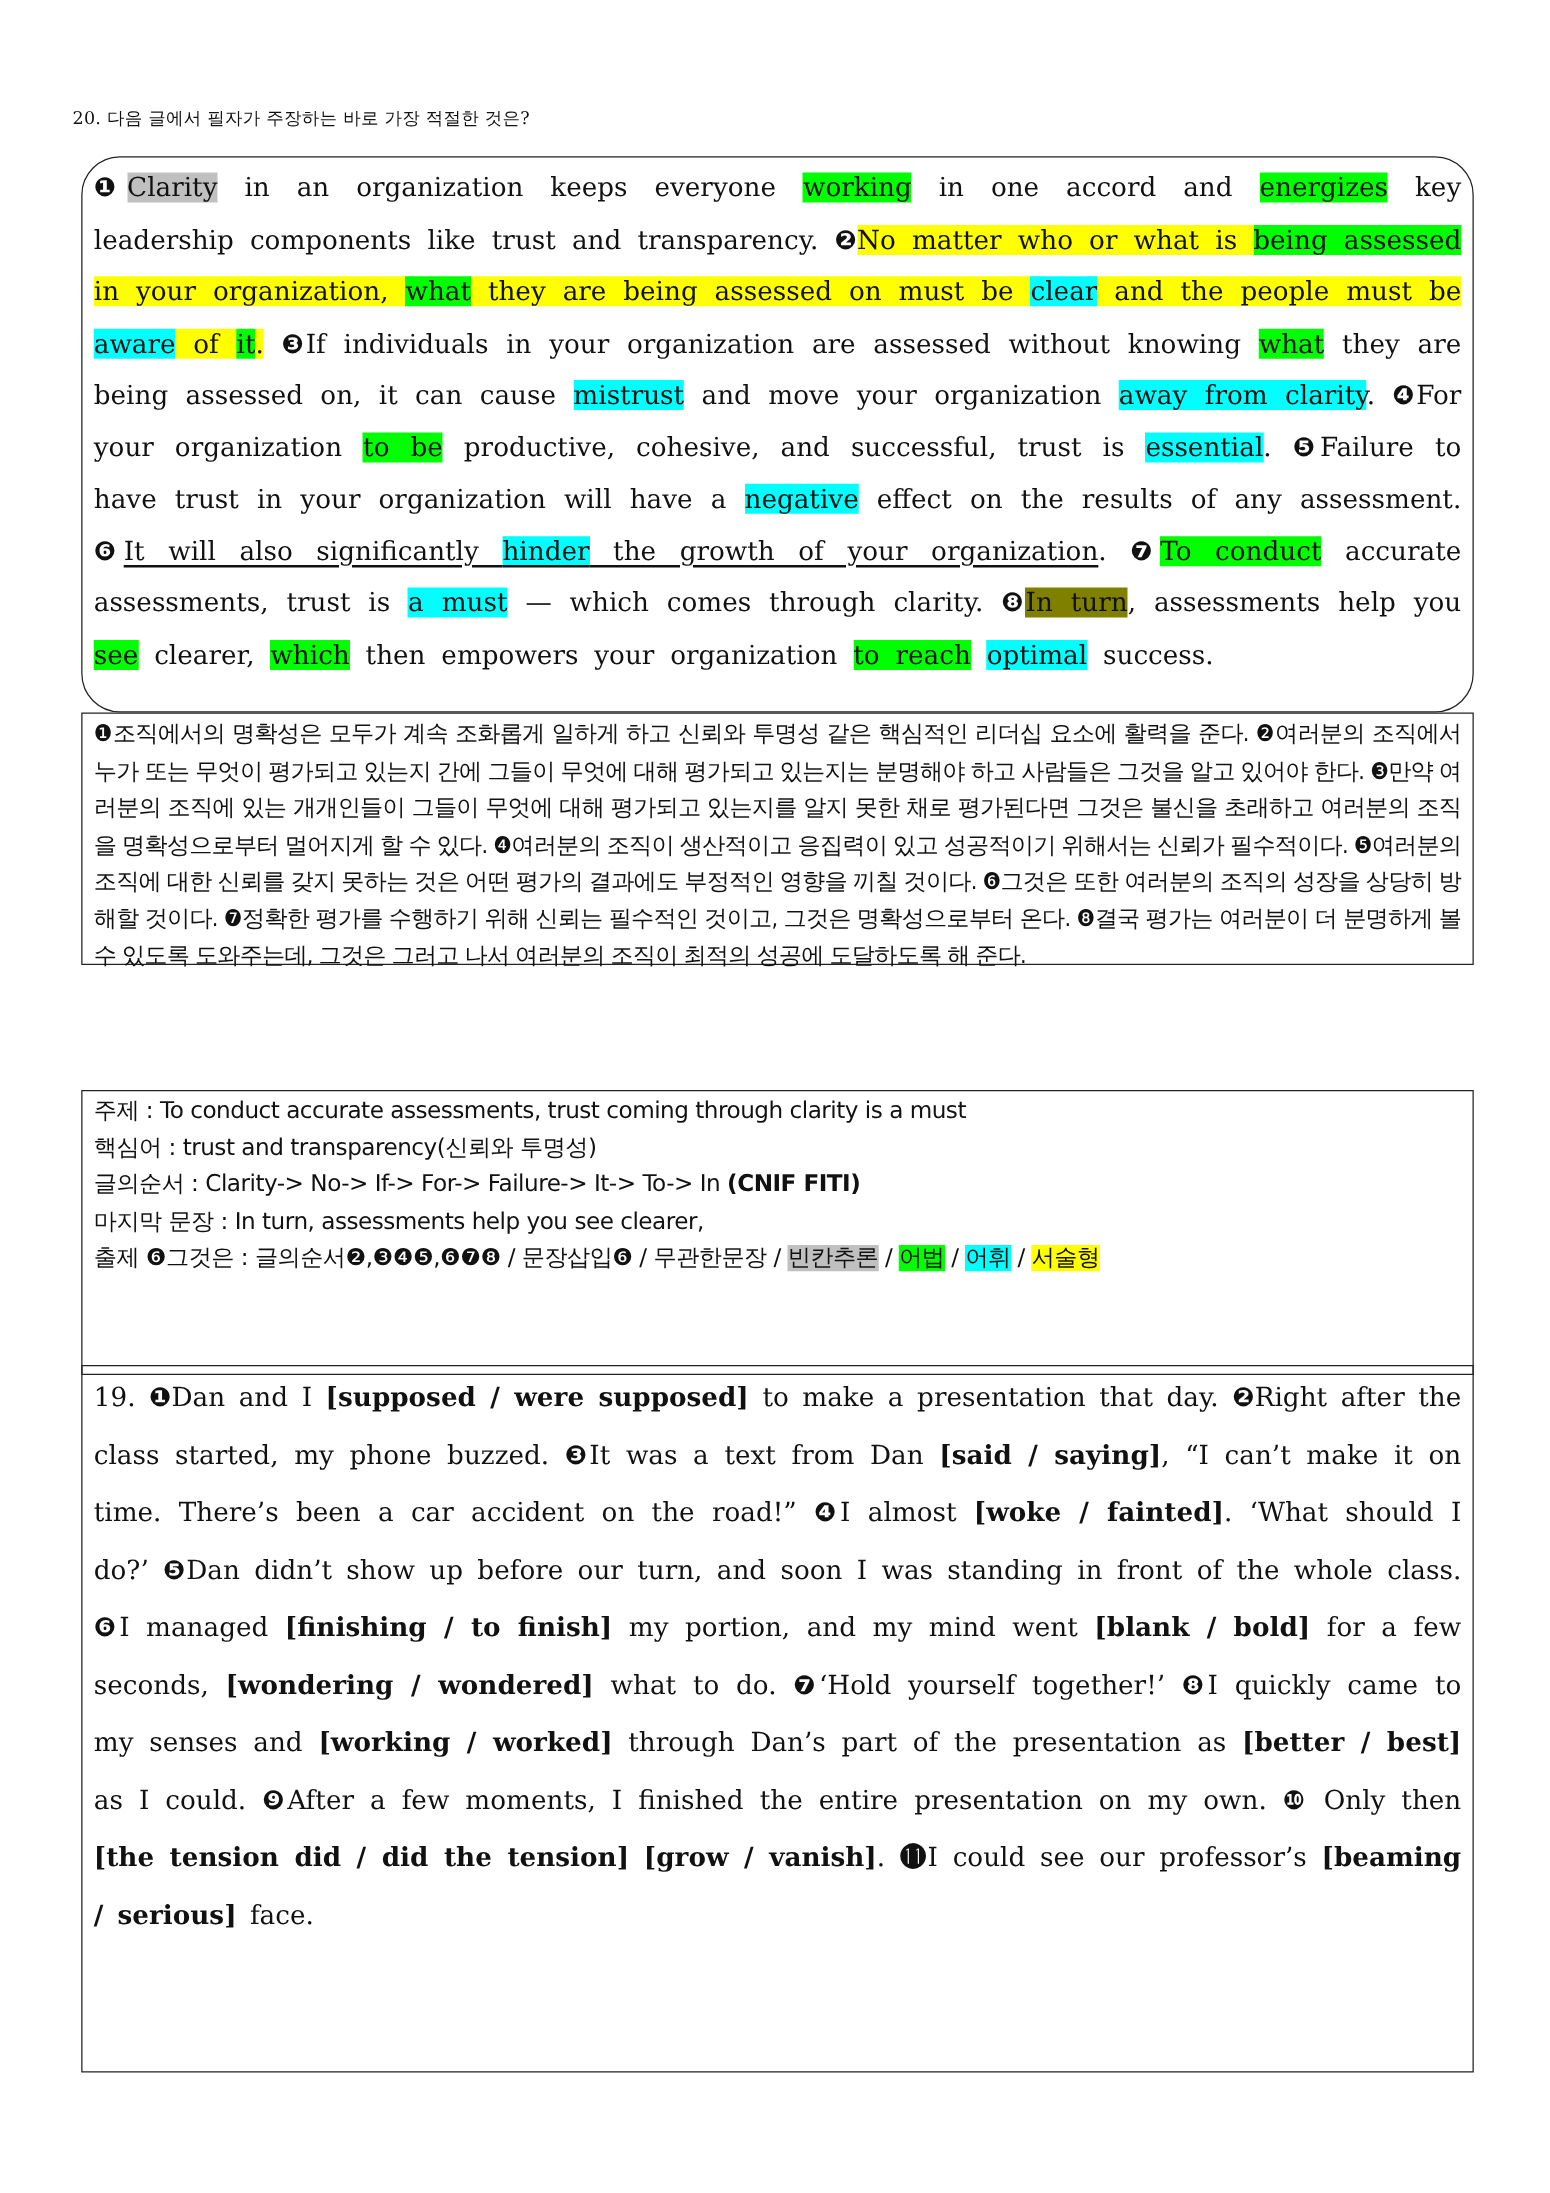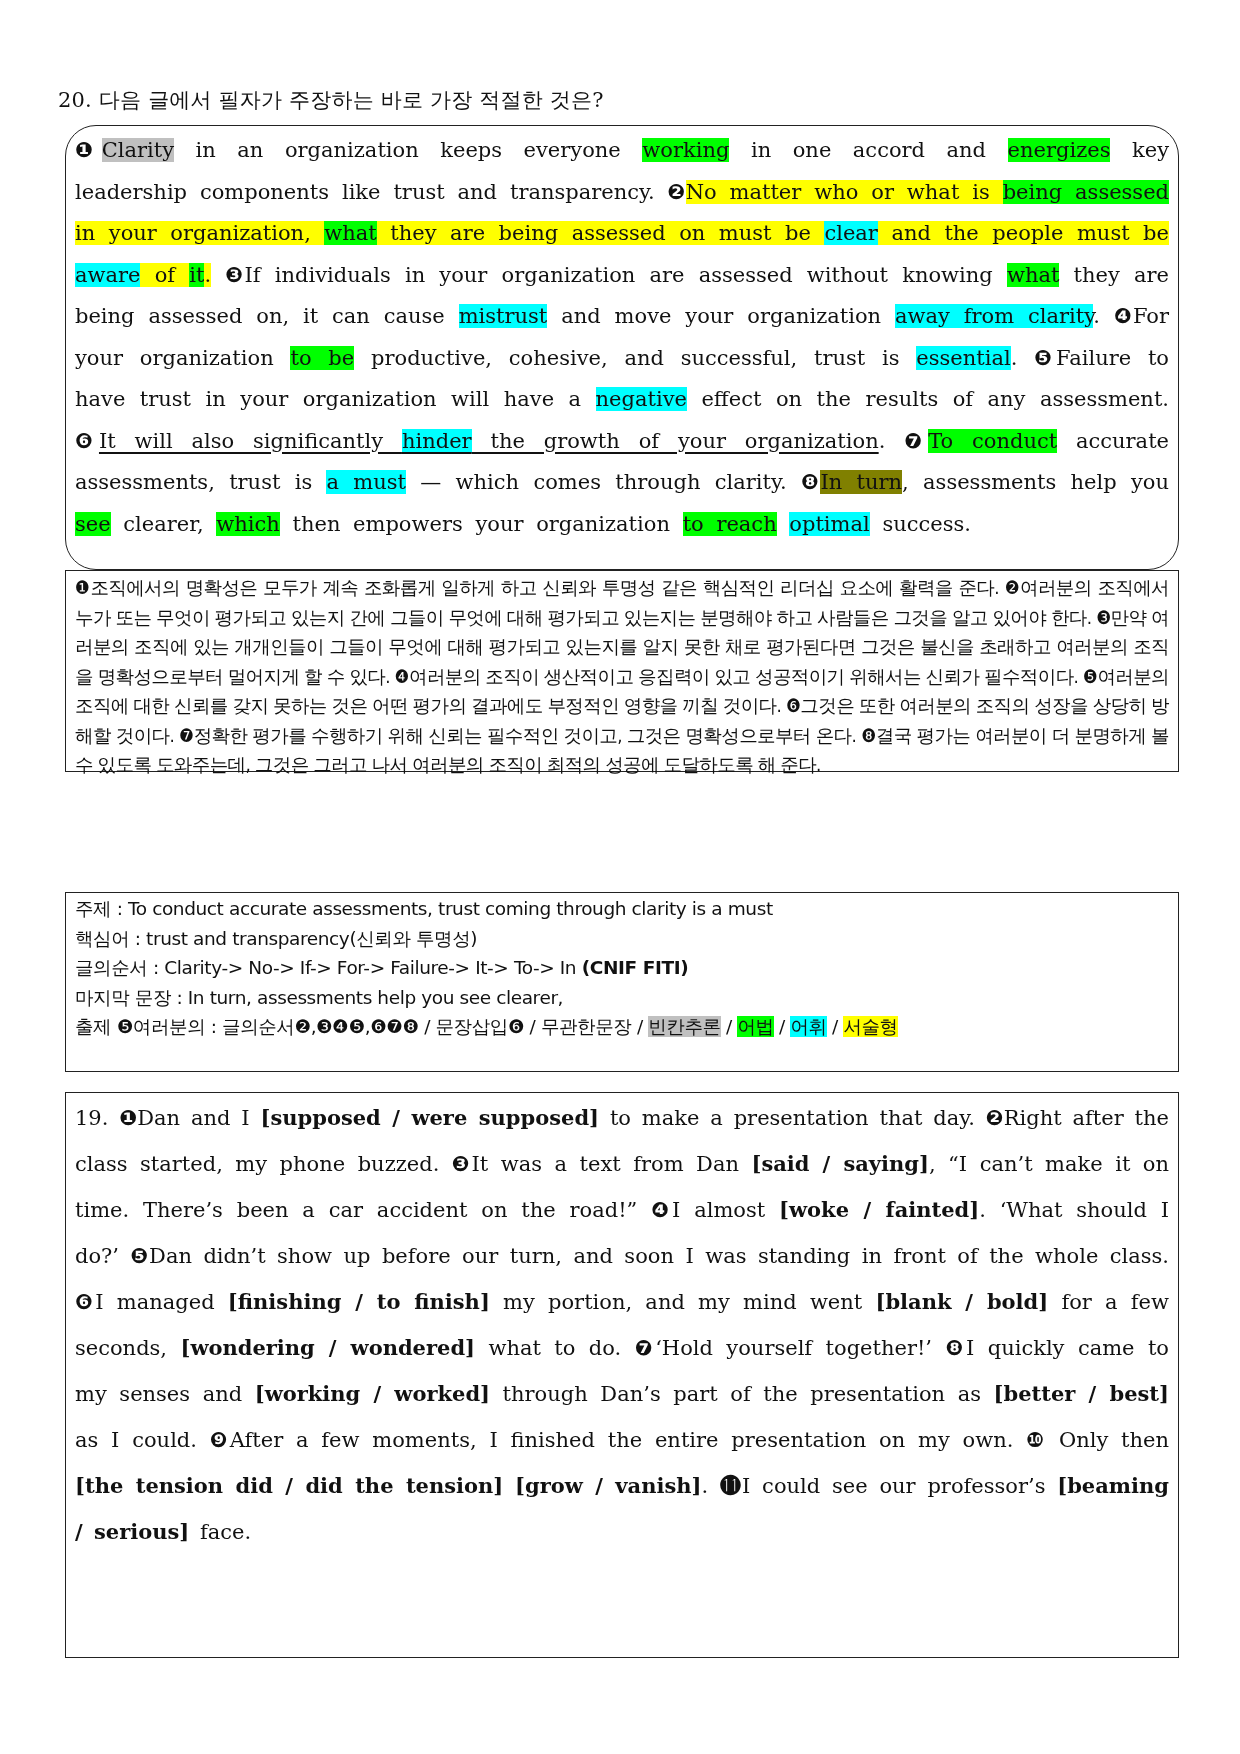--- a/index.html
+++ b/index.html
@@ -1,21 +1,21 @@
 <!DOCTYPE html>
 <html><head>
 <meta charset="utf-8">
 <style>
   html, body { margin: 0; padding: 0; background: #ffffff; }
   body { width: 1240px; height: 1754px; position: relative; font-family: "DejaVu Serif", "Liberation Serif", serif; color: #111; }
-  .q-title { position: absolute; left: 58px; top: 86px; font-size: 21px; letter-spacing: 0.2px; }
+  .q-title { position: absolute; left: 58px; top: 86px; font-size: 14px; letter-spacing: 0.2px; }
   .box { position: absolute; left: 65px; width: 1114px; border: 1px solid #222; box-sizing: border-box; }
   .passage { top: 125px; height: 445px; padding: 4px 9px 0 9px; font-size: 21px; line-height: 41.5px; text-align: justify; text-align-last: left; word-spacing: 6px; border-radius: 31px; }
   .trans { top: 570px; height: 202px; padding: 2px 9px 0 9px; font-size: 18.5px; line-height: 29.5px; text-align: justify; font-family: "DejaVu Sans", "Liberation Sans", sans-serif; font-stretch: condensed; letter-spacing: -0.6px; }
-  .summary { top: 892px; height: 180px; padding: 1px 6px 0 9px; font-size: 18.5px; line-height: 29.5px; font-family: "DejaVu Sans", "Liberation Sans", sans-serif; letter-spacing: -0.4px; }
+  .summary { top: 872px; height: 228px; padding: 1px 6px 0 9px; font-size: 18.5px; line-height: 29.5px; font-family: "DejaVu Sans", "Liberation Sans", sans-serif; letter-spacing: -0.4px; }
   .q19 { top: 1092px; height: 566px; padding: 2px 9px 0 9px; font-size: 21px; line-height: 46px; text-align: justify; word-spacing: 4px; }
   .hl-gray { background: #c0c0c0; }
   .hl-green { background: #00ff00; }
   .hl-yellow { background: #ffff00; }
   .hl-cyan { background: #00ffff; }
   .hl-olive { background: #808000; }
   .u { text-decoration: underline; text-underline-offset: 4px; }
   .b { font-weight: bold; }
   .num { font-family: "DejaVu Sans", sans-serif; font-weight: bold; }
 </style>
@@ -27,17 +27,17 @@
 <div class="box passage" id="passage20"><span class="num">❶</span><span class="hl-gray">Clarity</span><span> in an organization keeps everyone </span><span class="hl-green">working</span><span> in one accord and </span><span class="hl-green">energizes</span><span> key leadership components like trust and transparency. </span><span class="num">❷</span><span class="hl-yellow">No matter who or what is </span><span class="hl-green">being assessed</span><span class="hl-yellow"> in your organization, </span><span class="hl-green">what</span><span class="hl-yellow"> they are being assessed on must be </span><span class="hl-cyan">clear</span><span class="hl-yellow"> and the people must be </span><span class="hl-cyan">aware</span><span class="hl-yellow"> of </span><span class="hl-green">it</span><span class="hl-yellow">.</span><span> </span><span class="num">❸</span><span>If individuals in your organization are assessed without knowing </span><span class="hl-green">what</span><span> they are being assessed on, it can cause </span><span class="hl-cyan">mistrust</span><span> and move your organization </span><span class="hl-cyan">away from clarity</span><span>. </span><span class="num">❹</span><span>For your organization </span><span class="hl-green">to be</span><span> productive, cohesive, and successful, trust is </span><span class="hl-cyan">essential</span><span>. </span><span class="num">❺</span><span>Failure to have trust in your organization will have a </span><span class="hl-cyan">negative</span><span> effect on the results of any assessment. </span><span class="num">❻</span><span class="u">It will also significantly </span><span class="u hl-cyan">hinder</span><span class="u"> the growth of your organization</span><span>. </span><span class="num">❼</span><span class="hl-green">To conduct</span><span> accurate assessments, trust is </span><span class="hl-cyan">a must</span><span> — which comes through clarity. </span><span class="num">❽</span><span class="hl-olive">In turn</span><span>, assessments help you </span><span class="hl-green">see</span><span> clearer, </span><span class="hl-green">which</span><span> then empowers your organization </span><span class="hl-green">to reach</span><span> </span><span class="hl-cyan">optimal</span><span> success.</span></div>
 
 <div class="box trans">❶조직에서의 명확성은 모두가 계속 조화롭게 일하게 하고 신뢰와 투명성 같은 핵심적인 리더십 요소에 활력을 준다. ❷여러분의 조직에서 누가 또는 무엇이 평가되고 있는지 간에 그들이 무엇에 대해 평가되고 있는지는 분명해야 하고 사람들은 그것을 알고 있어야 한다. ❸만약 여러분의 조직에 있는 개개인들이 그들이 무엇에 대해 평가되고 있는지를 알지 못한 채로 평가된다면 그것은 불신을 초래하고 여러분의 조직을 명확성으로부터 멀어지게 할 수 있다. ❹여러분의 조직이 생산적이고 응집력이 있고 성공적이기 위해서는 신뢰가 필수적이다. ❺여러분의 조직에 대한 신뢰를 갖지 못하는 것은 어떤 평가의 결과에도 부정적인 영향을 끼칠 것이다. ❻그것은 또한 여러분의 조직의 성장을 상당히 방해할 것이다. ❼정확한 평가를 수행하기 위해 신뢰는 필수적인 것이고, 그것은 명확성으로부터 온다. ❽결국 평가는 여러분이 더 분명하게 볼 수 있도록 도와주는데, 그것은 그러고 나서 여러분의 조직이 최적의 성공에 도달하도록 해 준다.</div>
 
 <div class="box summary">
   <div><span>주제 : </span><span>To conduct accurate assessments, trust coming through clarity is a must</span></div>
   <div><span>핵심어 : </span><span>trust and transparency(신뢰와 투명성)</span></div>
   <div><span>글의순서 : </span><span>Clarity-&gt; No-&gt; If-&gt; For-&gt; Failure-&gt; It-&gt; To-&gt; In </span><span class="b">(CNIF FITI)</span></div>
   <div><span>마지막 문장 : </span><span>In turn, assessments help you see clearer,</span></div>
   <div>
-    <span>출제 ❺여러분의 : </span><span>글의순서❷,❸❹❺,❻❼❽</span><span> / </span><span>문장삽입❻</span><span> / </span><span>무관한문장</span><span> / </span><span class="hl-gray">빈칸추론</span><span> / </span><span class="hl-green">어법</span><span> / </span><span class="hl-cyan">어휘</span><span> / </span><span class="hl-yellow">서술형</span>
+    <span>출제 ❻그것은 : </span><span>글의순서❷,❸❹❺,❻❼❽</span><span> / </span><span>문장삽입❻</span><span> / </span><span>무관한문장</span><span> / </span><span class="hl-gray">빈칸추론</span><span> / </span><span class="hl-green">어법</span><span> / </span><span class="hl-cyan">어휘</span><span> / </span><span class="hl-yellow">서술형</span>
   </div>
 </div>
 
 <div class="box q19" id="passage19"><span>19. </span><span class="num">❶</span><span>Dan and I </span><span class="b">[supposed / were supposed]</span><span> to make a presentation that day. </span><span class="num">❷</span><span>Right after the class started, my phone buzzed. </span><span class="num">❸</span><span>It was a text from Dan </span><span class="b">[said / saying]</span><span>, “I can’t make it on time. There’s been a car accident on the road!” </span><span class="num">❹</span><span>I almost </span><span class="b">[woke / fainted]</span><span>. ‘What should I do?’ </span><span class="num">❺</span><span>Dan didn’t show up before our turn, and soon I was standing in front of the whole class. </span><span class="num">❻</span><span>I managed </span><span class="b">[finishing / to finish]</span><span> my portion, and my mind went </span><span class="b">[blank / bold]</span><span> for a few seconds, </span><span class="b">[wondering / wondered]</span><span> what to do. </span><span class="num">❼</span><span>‘Hold yourself together!’ </span><span class="num">❽</span><span>I quickly came to my senses and </span><span class="b">[working / worked]</span><span> through Dan’s part of the presentation as </span><span class="b">[better / best]</span><span> as I could. </span><span class="num">❾</span><span>After a few moments, I finished the entire presentation on my own. </span><span class="num">❿</span><span> Only then </span><span class="b">[the tension did / did the tension]</span><span> </span><span class="b">[grow / vanish]</span><span>. </span><span class="num">⓫</span><span>I could see our professor’s </span><span class="b">[beaming / serious]</span><span> face.</span></div>
 
 </body></html>

